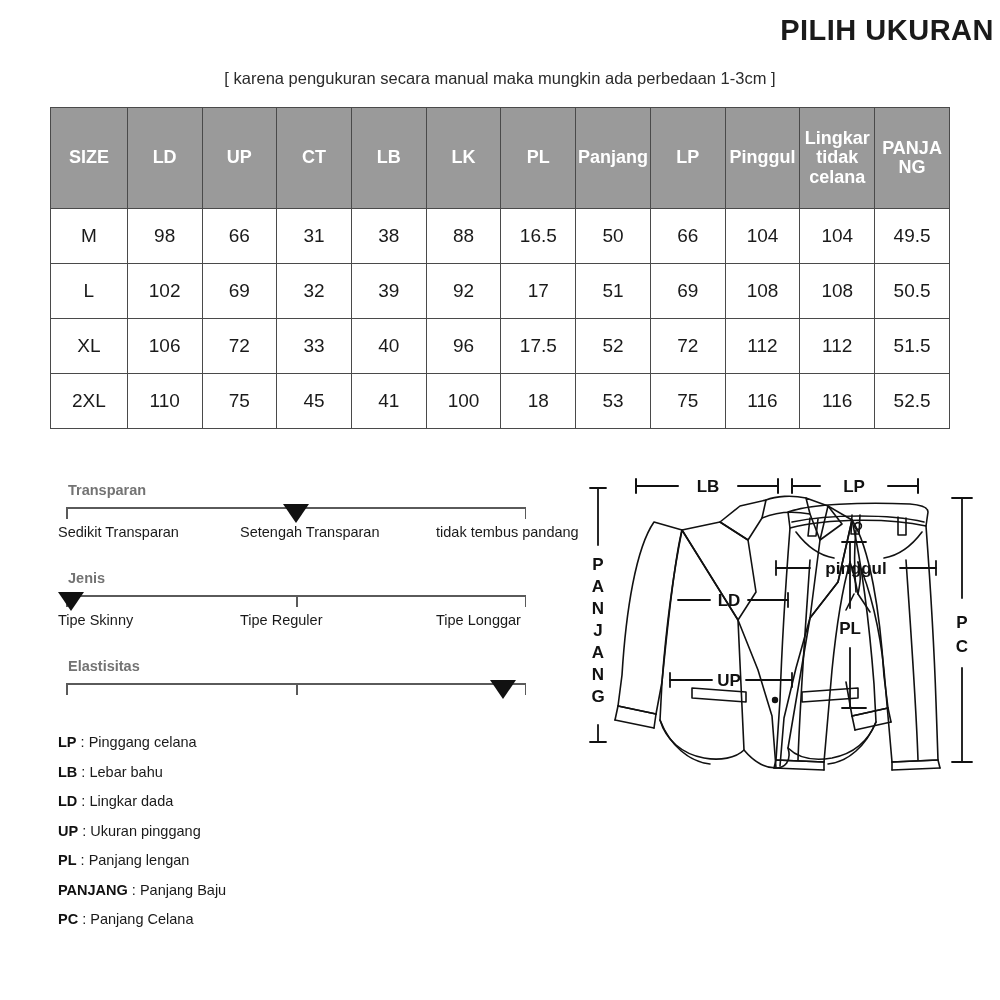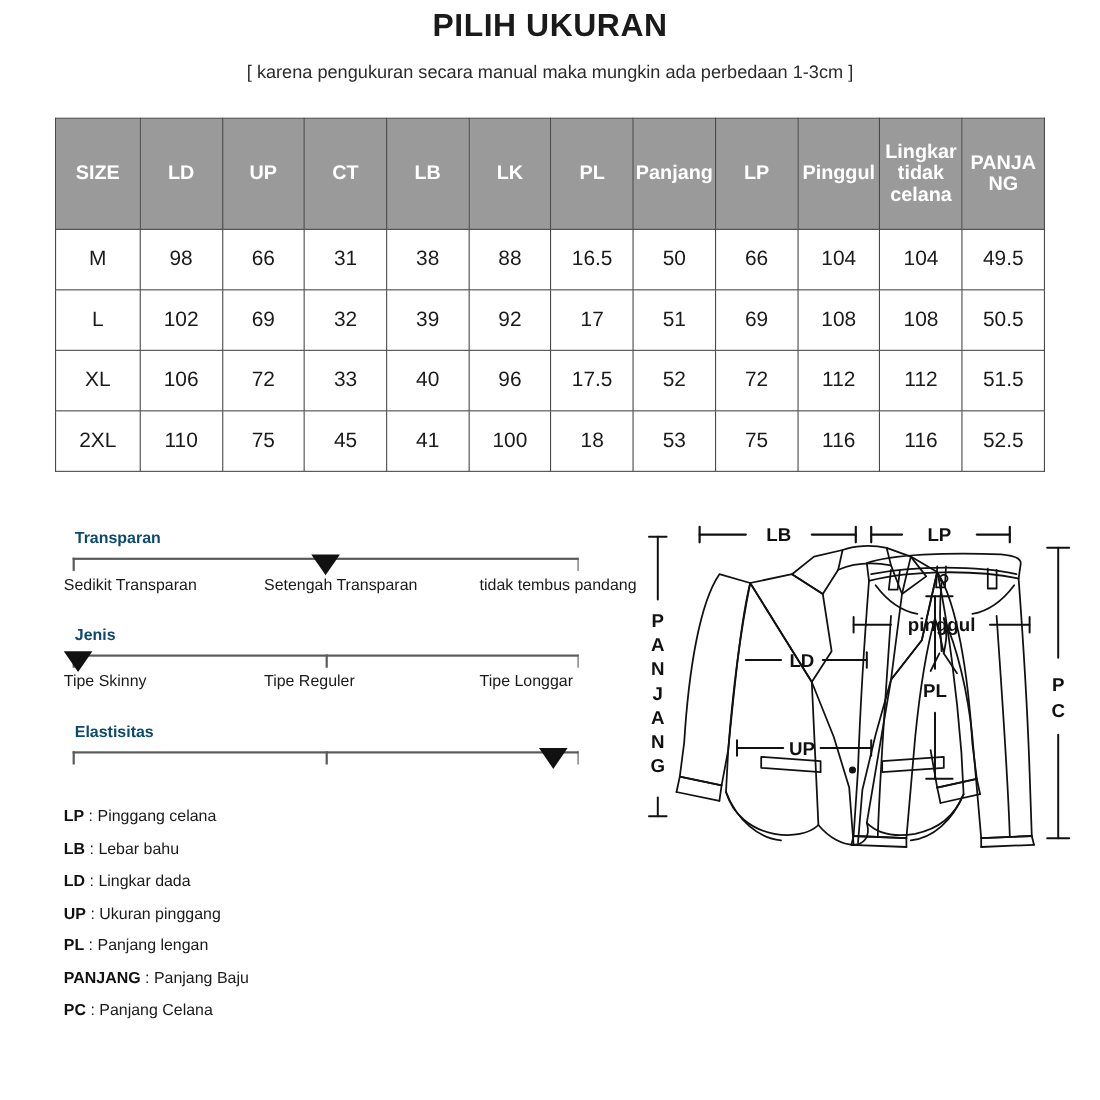--- a/index.html
+++ b/index.html
@@ -12,25 +12,25 @@
     width: 1000px;
     height: 1000px;
     font-family: "Liberation Sans", sans-serif;
     color: #1a1a1a;
     position: relative;
     overflow: hidden;
   }
 
   
   .page-title {
-    text-align: center;
+    text-align: right;
     font-size: 29px;
     font-weight: bold;
     letter-spacing: 0.5px;
-    margin: 0;
+    margin: 6px;
     padding-top: 8px;
     color: #1a1a1a;
   }
   .page-subtitle {
     text-align: center;
     font-size: 16.5px;
     color: #2b2b2b;
     margin: 0;
     padding-top: 16px;
   }
@@ -80,21 +80,21 @@
   .scales {
     position: absolute;
     left: 58px;
     top: 482px;
     width: 500px;
   }
   .scale-group { position: relative; margin-bottom: 26px; }
   .scale-title {
     font-size: 14.5px;
     font-weight: bold;
-    color: #0c4a6e;
+    color: #737373;
     margin: 0 0 9px 10px;
   }
   .scale-bar {
     position: relative;
     height: 13px;
     width: 460px;
     margin-left: 8px;
   }
   .scale-line {
     position: absolute;

